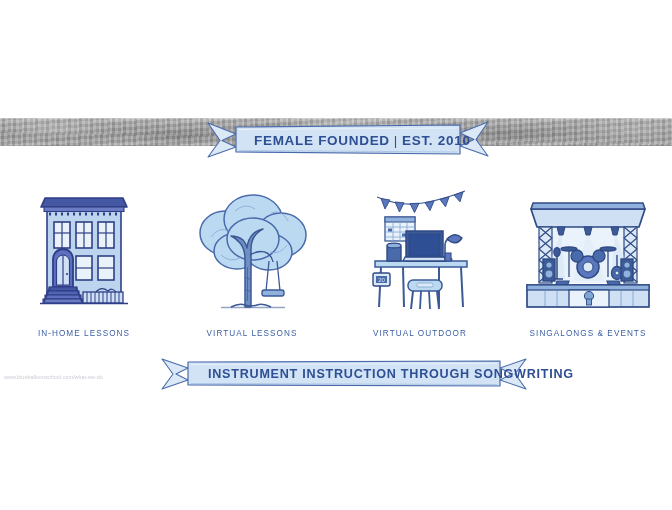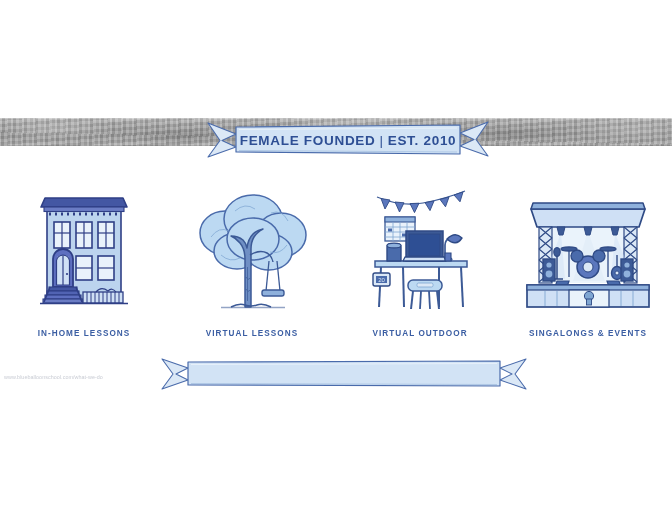--- a/index.html
+++ b/index.html
@@ -48,21 +48,22 @@
       radial-gradient(ellipse 80px 13px at 76% 60%, rgba(0,0,0,0.09), transparent 70%),
       radial-gradient(ellipse 95px 15px at 94% 45%, rgba(255,255,255,0.20), transparent 72%);
     pointer-events: none;
   }
 
   
   .ribbon {
     position: absolute;
     display: flex;
     align-items: center;
-    justify-content: center;
+    justify-content: flex-start;
+    padding-left: 48px;
   }
   .ribbon-svg {
     position: absolute;
     left: 0;
     top: 0;
     overflow: visible;
   }
   .ribbon-text {
     position: relative;
     z-index: 3;
@@ -124,21 +125,21 @@
   }
   .card-art {
     display: flex;
     align-items: flex-end;
     justify-content: center;
     height: 140px;
   }
   .card-label {
     margin-top: 8px;
     font-size: 8.2px;
-    font-weight: bold;
+    font-weight: normal;
     letter-spacing: 1.05px;
     color: #3b5ea3;
     text-align: center;
     white-space: nowrap;
     font-family: "Liberation Sans", sans-serif;
   }
 
   
   .watermark {
     position: absolute;
@@ -449,15 +450,16 @@
   <svg class="ribbon-svg" width="368" height="34" viewBox="0 0 368 34">
 
     <path d="M2 2 L28 11 L16 17 L28 23 L2 32 L13 17 Z" fill="#dbe8f6" stroke="#4a6bab" stroke-width="1.1" stroke-linejoin="round"></path>
 
     <path d="M366 2 L340 11 L352 17 L340 23 L366 32 L355 17 Z" fill="#dbe8f6" stroke="#4a6bab" stroke-width="1.1" stroke-linejoin="round"></path>
 
     <path d="M28 5 L340 4 L340 29 L28 28 Z" fill="#d2e3f5" stroke="#4a6bab" stroke-width="1.2" stroke-linejoin="round"></path>
     <path d="M31 26.5 L337 27.5" stroke="#9fbbdd" stroke-width="0.8" fill="none" opacity="0.85"></path>
     <path d="M31 7.5 L337 6.5" stroke="#e9f2fb" stroke-width="1" fill="none" opacity="0.9"></path>
   </svg>
+  <span class="ribbon-text">INSTRUMENT INSTRUCTION THROUGH SONGWRITING</span>
 </div>
 
 <div class="watermark">www.blueballoonschool.com/what-we-do</div>
 
 </body></html>

